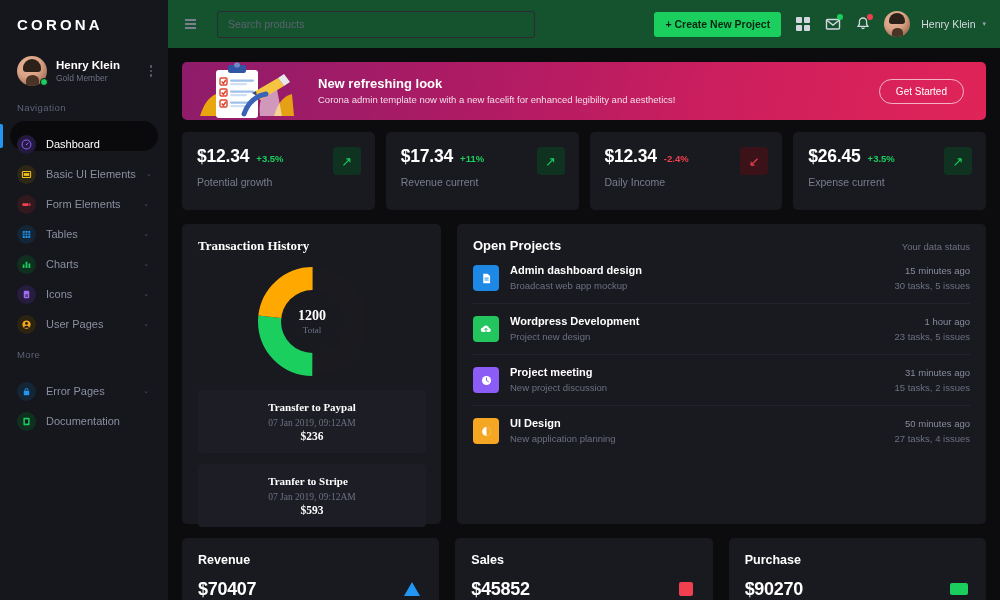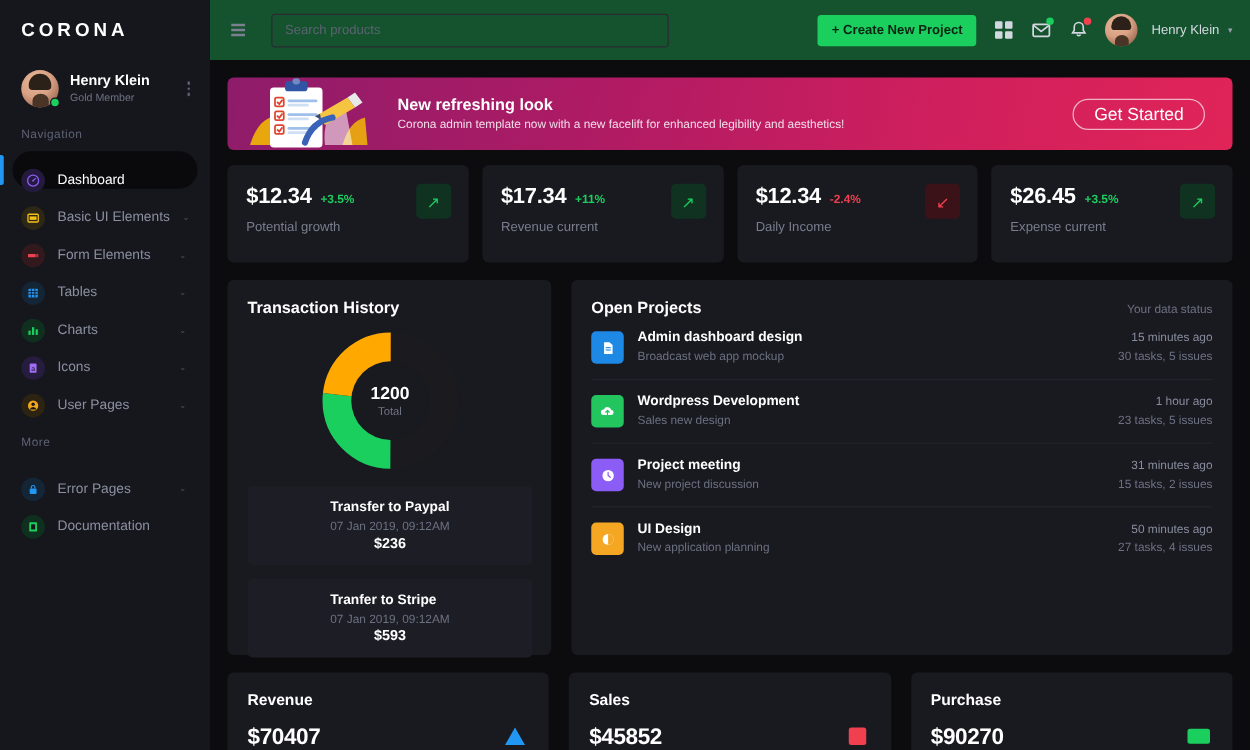--- a/index.html
+++ b/index.html
@@ -129,21 +129,21 @@
     background: linear-gradient(100deg, #8e1c6a 0%, #b01b64 38%, #cf1f5d 70%, #e02458 100%);
     display: flex; align-items: center; padding: 0 22px 0 0;
   }
   .banner-illu { width: 128px; height: 58px; flex: 0 0 128px; position: relative; }
   .banner-text { flex: 1; padding-left: 8px; }
   .banner-title { font-size: 13px; font-weight: 700; color: #fff; line-height: 17px; }
   .banner-sub { font-size: 9.5px; color: #f3dce9; line-height: 15px; }
   .get-started {
     border: 1px solid rgba(255,255,255,.65); color: #fff; background: transparent;
     height: 25px; padding: 0 16px; border-radius: 13px;
-    font-size: 14px; cursor: pointer; font-family: "Liberation Sans", sans-serif;
+    font-size: 10px; cursor: pointer; font-family: "Liberation Sans", sans-serif;
     white-space: nowrap;
     text-align: right;
   }
 
   
   .stats-row { display: flex; gap: 11px; margin-top: 12px; }
   .stat-card {
     flex: 1; background: #191920; border-radius: 5px;
     padding: 14px 14px 13px 15px; height: 78px;
     display: flex; align-items: flex-start;
@@ -161,21 +161,21 @@
     font-size: 13px; margin-top: 1px;
   }
   .stat-badge.up { background: #0f3320; color: #1bcf5f; }
   .stat-badge.down { background: #3a1218; color: #f0404f; }
 
   
   .mid-row { display: flex; gap: 16px; margin-top: 14px; }
   .card { background: #191920; border-radius: 5px; }
   .card-title { font-size: 13px; font-weight: 700; color: #ffffff; }
 
-  .trans-card { width: 259px; flex: 0 0 259px; padding: 14px 15px 15px 16px; height: 300px; }
+  .trans-card { width: 259px; flex: 0 0 259px; padding: 14px 15px 15px 16px; height: 300px; font-family: Liberation Serif, serif; }
   .donut-wrap { display: flex; justify-content: center; margin-top: 10px; position: relative; }
   .donut { width: 115px; height: 115px; position: relative; }
   .donut-hole {
     position: absolute; left: 26px; top: 26px;
     width: 63px; height: 63px; border-radius: 50%; background: #191920;
     display: flex; flex-direction: column; align-items: center; justify-content: center;
   }
   .donut-num { font-size: 14px; font-weight: 700; color: #ffffff; line-height: 17px; }
   .donut-sub { font-size: 9px; color: #6f7585; line-height: 13px; }
 
@@ -548,21 +548,21 @@
 
           <div class="proj-row">
             <span class="proj-icon" style="background:#22c55e;">
               <svg width="14" height="14" viewBox="0 0 16 16">
                   <path d="M4.4 11.5a2.6 2.6 0 0 1 .3-5.2 3.5 3.5 0 0 1 6.7.6 2.3 2.3 0 0 1-.4 4.6z" fill="#fff"></path>
                   <path d="M8 11.8V7.4M6.4 8.9 8 7.2l1.6 1.7" stroke="#22c55e" stroke-width="1.1" fill="none" stroke-linecap="round"></path>
                 </svg>
             </span>
             <div class="proj-mid">
               <div class="proj-name">Wordpress Development</div>
-              <div class="proj-desc">Sales new design</div>
+              <div class="proj-desc">Project new design</div>
             </div>
             <div class="proj-right">
               <div class="proj-time">1 hour ago</div>
               <div class="proj-tasks">23 tasks, 5 issues</div>
             </div>
           </div>
 
           <div class="proj-row">
             <span class="proj-icon" style="background:#8b5cf6;">
               <svg width="13" height="13" viewBox="0 0 16 16">

